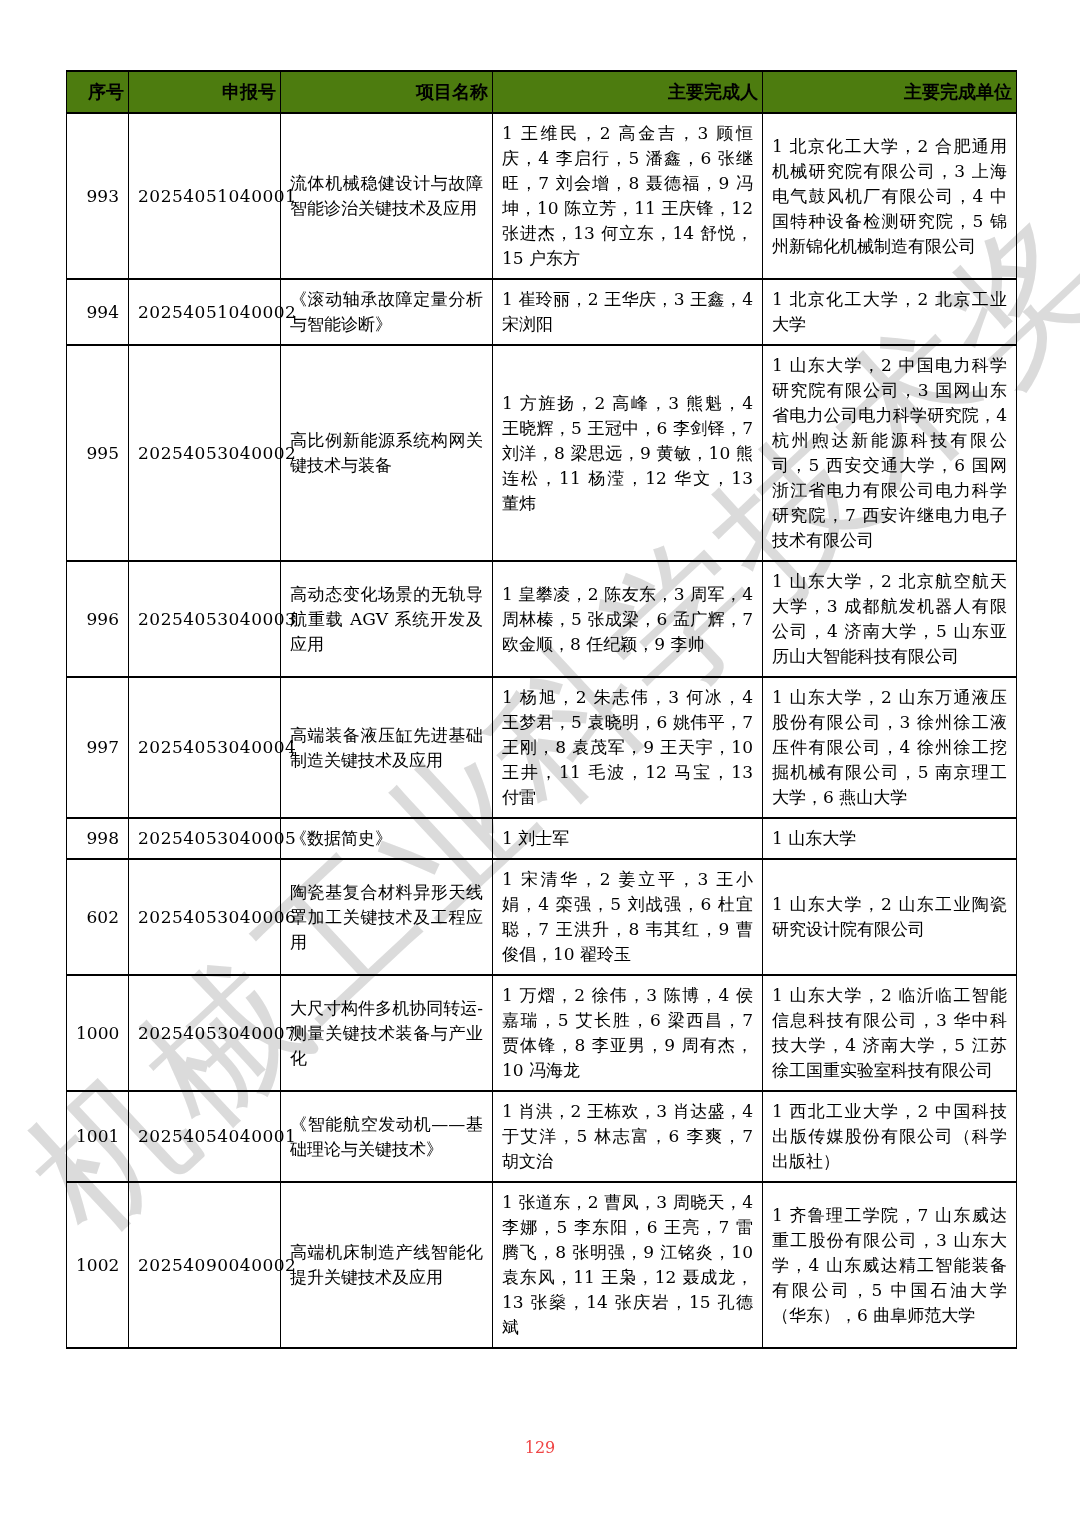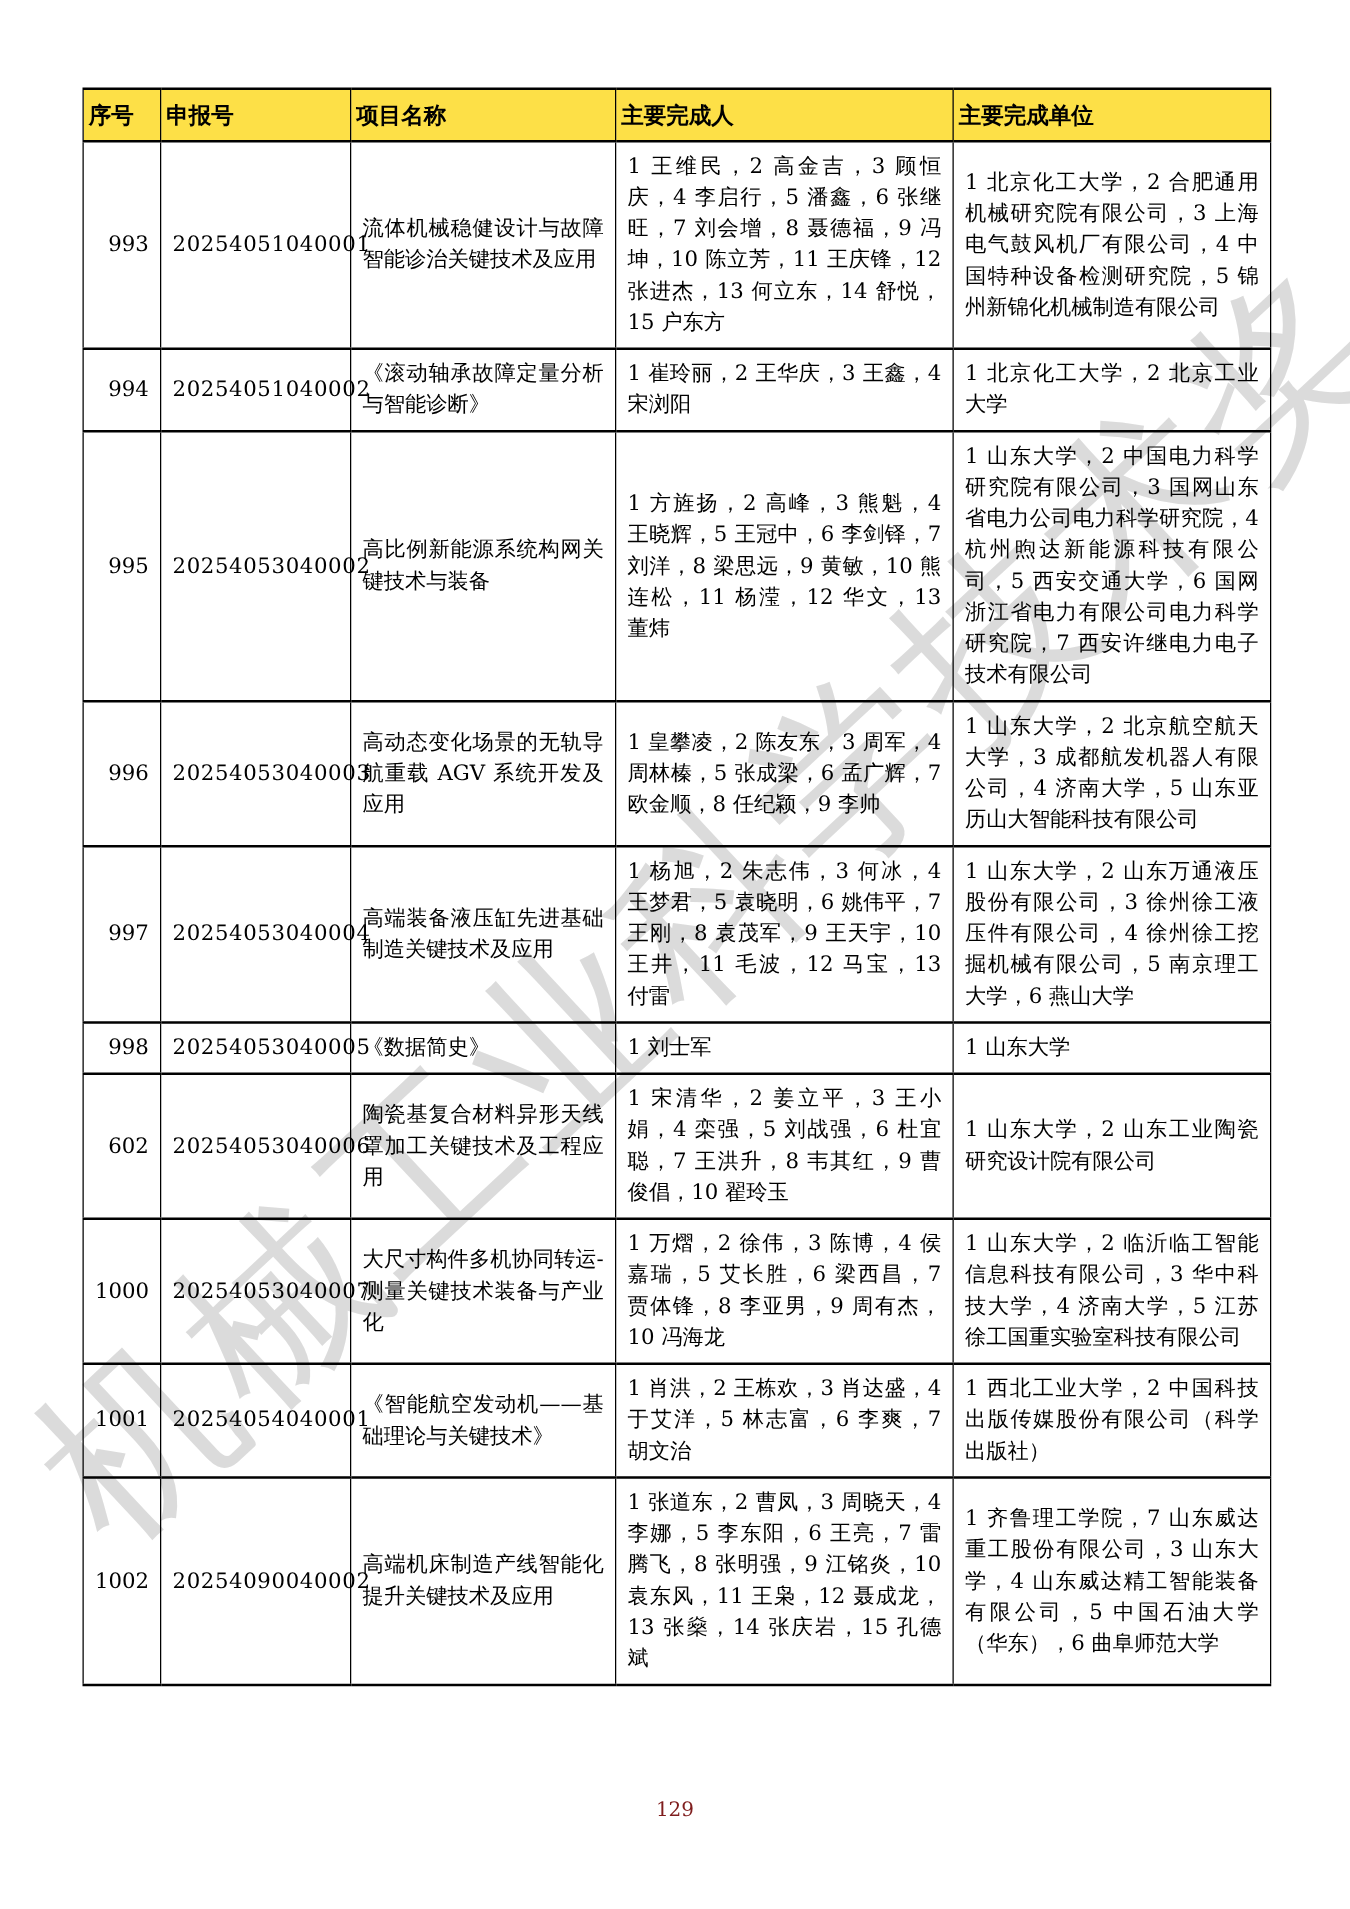--- a/index.html
+++ b/index.html
@@ -51,44 +51,44 @@
   table.award td {
     border-left: 1px solid #000;
     border-right: 1px solid #000;
     border-top: 2px solid #000;
     border-bottom: 2px solid #000;
     vertical-align: middle;
   }
   table.award th {
     font-size: 18px;
     font-weight: bold;
-    text-align: left;
+    text-align: right;
     height: 36px;
     padding: 2px 4px;
-    background: #fde047;
+    background: #4d7c0f;
   }
   table.award td {
     font-size: 17px;
     line-height: 25px;
     padding: 7px 9px;
   }
   td.c-seq   { text-align: right; padding-left: 2px; padding-right: 2px; }
   td.c-appno { text-align: center; font-size: 17px; letter-spacing: 0.5px; }
   td.c-proj  { text-align: justify; }
   td.c-people{ text-align: justify; }
   td.c-units { text-align: justify; }
 
   .page-number {
     position: absolute;
     top: 1438px;
     left: 0;
     width: 100%;
     text-align: center;
     font-size: 16px;
-    color: #7f1d1d;
+    color: #ef4444;
     z-index: 1;
   }
 </style>
 </head>
 <body>
 
 <div class="watermark">机械工业科学技术奖</div>
 
 <div class="table-wrap">
   <table class="award">

